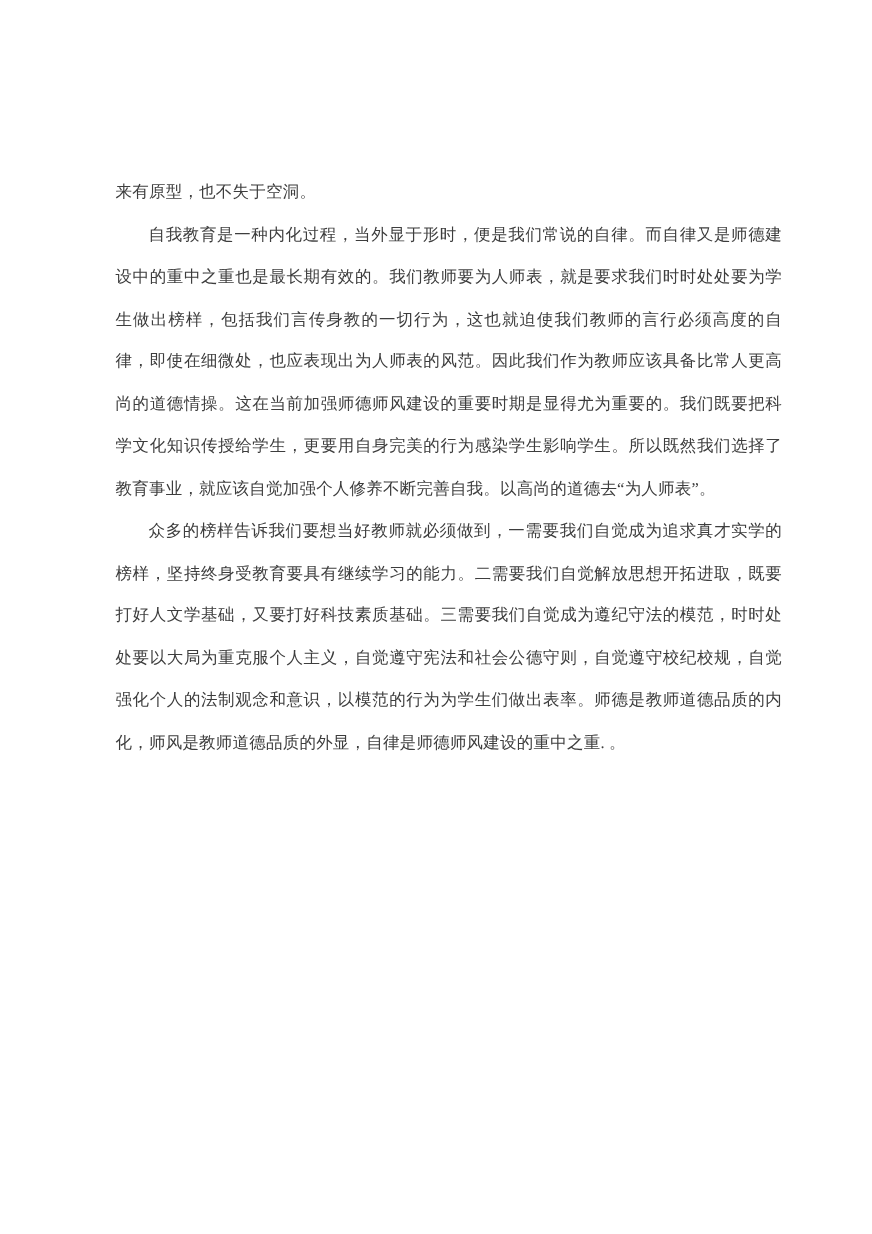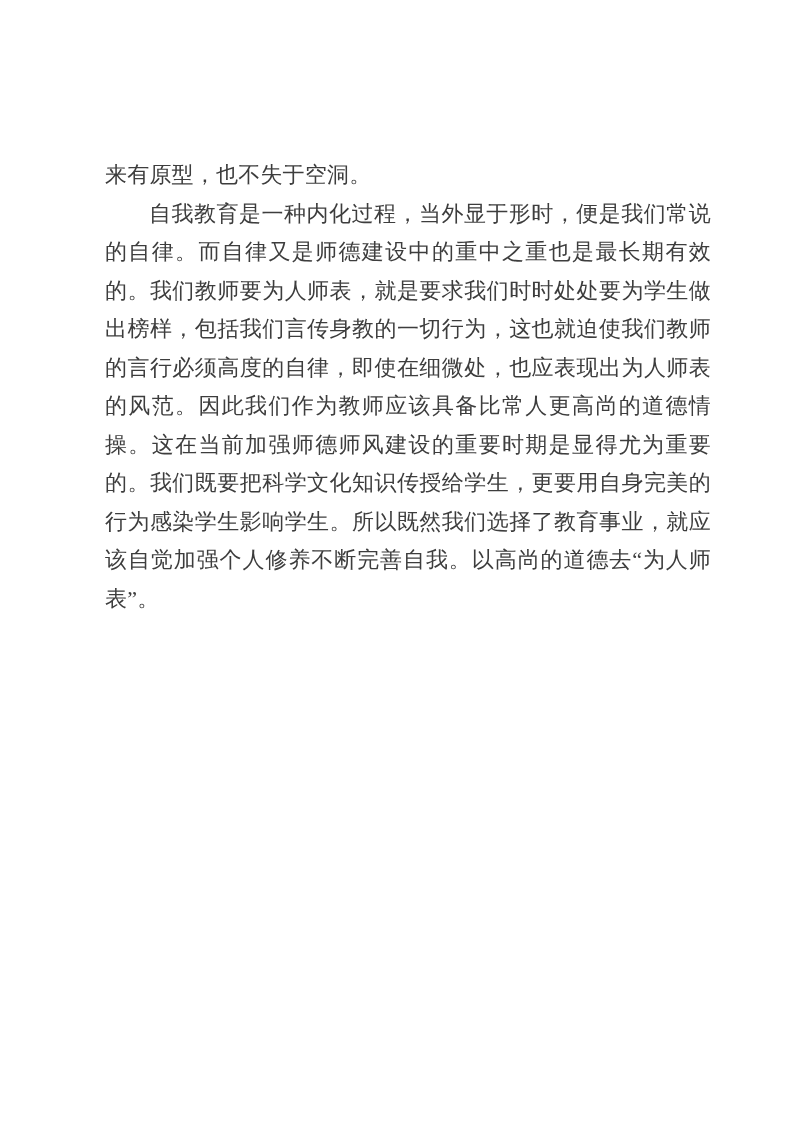--- a/index.html
+++ b/index.html
@@ -16,31 +16,32 @@
   .doc-page {
     position: absolute;
     left: 105px;
     top: 156px;
     width: 606px;
   }
   .para {
     margin: 0;
     padding: 0;
     font-family: "Liberation Serif", "DejaVu Serif", serif;
-    font-size: 22px;
+    font-size: 15px;
     line-height: 38.5px;
     color: #3d3d3d;
     text-align: justify;
     text-justify: inter-ideograph;
     word-break: break-all;
     letter-spacing: 0.2px;
   }
   .para.indented {
     text-indent: 2em;
   }
 </style>
 </head>
 <body>
 
 <div class="doc-page">
   <p class="para">来有原型，也不失于空洞。</p>
   <p class="para indented">自我教育是一种内化过程，当外显于形时，便是我们常说的自律。而自律又是师德建设中的重中之重也是最长期有效的。我们教师要为人师表，就是要求我们时时处处要为学生做出榜样，包括我们言传身教的一切行为，这也就迫使我们教师的言行必须高度的自律，即使在细微处，也应表现出为人师表的风范。因此我们作为教师应该具备比常人更高尚的道德情操。这在当前加强师德师风建设的重要时期是显得尤为重要的。我们既要把科学文化知识传授给学生，更要用自身完美的行为感染学生影响学生。所以既然我们选择了教育事业，就应该自觉加强个人修养不断完善自我。以高尚的道德去“为人师表”。</p>
+  <p class="para indented">众多的榜样告诉我们要想当好教师就必须做到，一需要我们自觉成为追求真才实学的榜样，坚持终身受教育要具有继续学习的能力。二需要我们自觉解放思想开拓进取，既要打好人文学基础，又要打好科技素质基础。三需要我们自觉成为遵纪守法的模范，时时处处要以大局为重克服个人主义，自觉遵守宪法和社会公德守则，自觉遵守校纪校规，自觉强化个人的法制观念和意识，以模范的行为为学生们做出表率。师德是教师道德品质的内化，师风是教师道德品质的外显，自律是师德师风建设的重中之重. 。</p>
 </div>
 
 </body></html>

